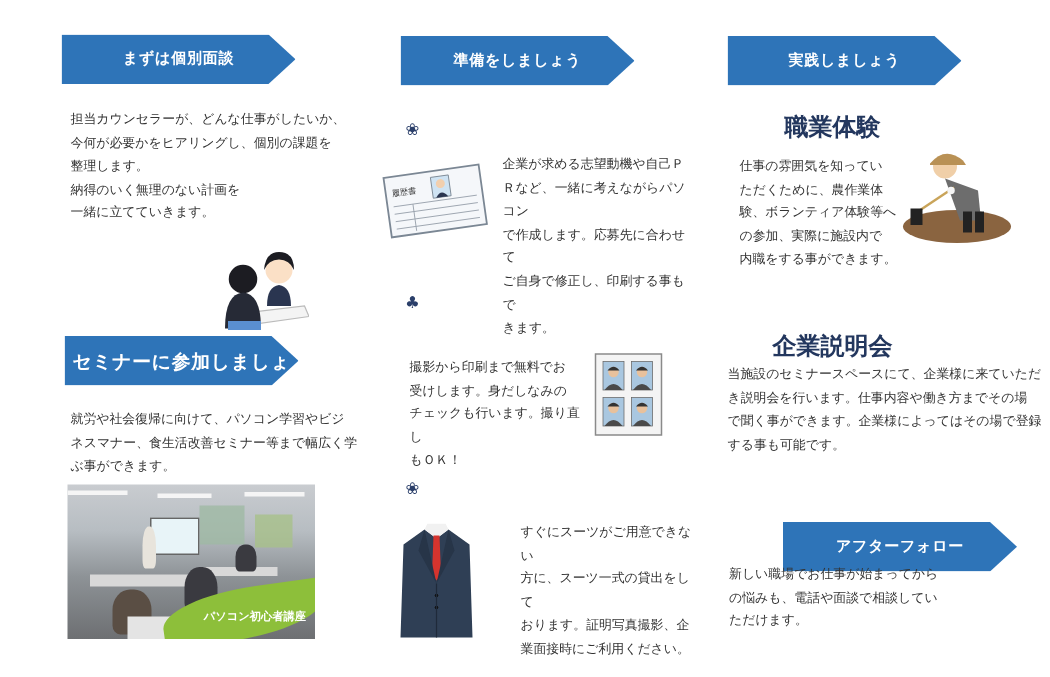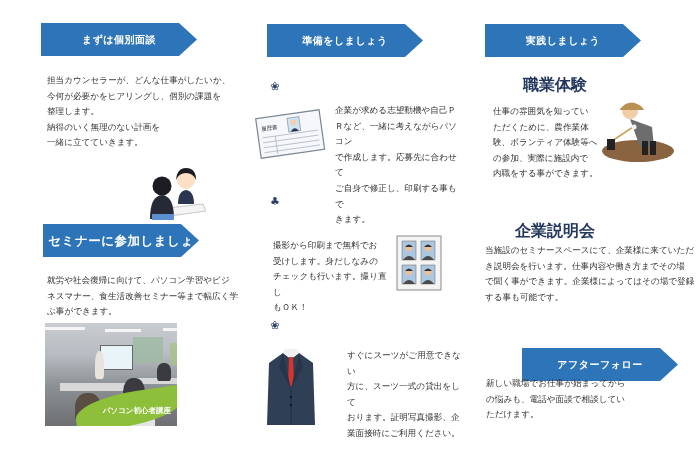--- a/index.html
+++ b/index.html
@@ -42,21 +42,21 @@
     font-size: 16px;
     font-weight: bold;
     color: #23375e;
     text-align: center;
   }
 
   .caption { position: absolute; font-size: 6.5px; color: #444; }
 
   
   .photo {
-    position: absolute; left: 45px; top: 323px; width: 132px; height: 103px;
+    position: absolute; left: 45px; top: 323px; width: 165px; height: 103px;
     background: linear-gradient(180deg, #c9ccd0 0%, #b7bdc2 30%, #8d9296 60%, #6d6f72 100%);
     overflow: hidden;
   }
   .photo .window { position:absolute; background:#9fb9a4; opacity:.8; }
   .photo .screen { position:absolute; left:55px; top:22px; width:33px; height:25px; background:#e8f4f8; border:1px solid #666; }
   .photo .light { position:absolute; height:3px; background:#f5f5f5; }
   .photo .desk { position:absolute; background:#d8d8d8; }
   .photo .person { position:absolute; border-radius: 45% 45% 20% 20%; background:#3a3a40; }
   .photo .leaf {
     position:absolute; right:-6px; bottom:0; width:108px; height:34px;

